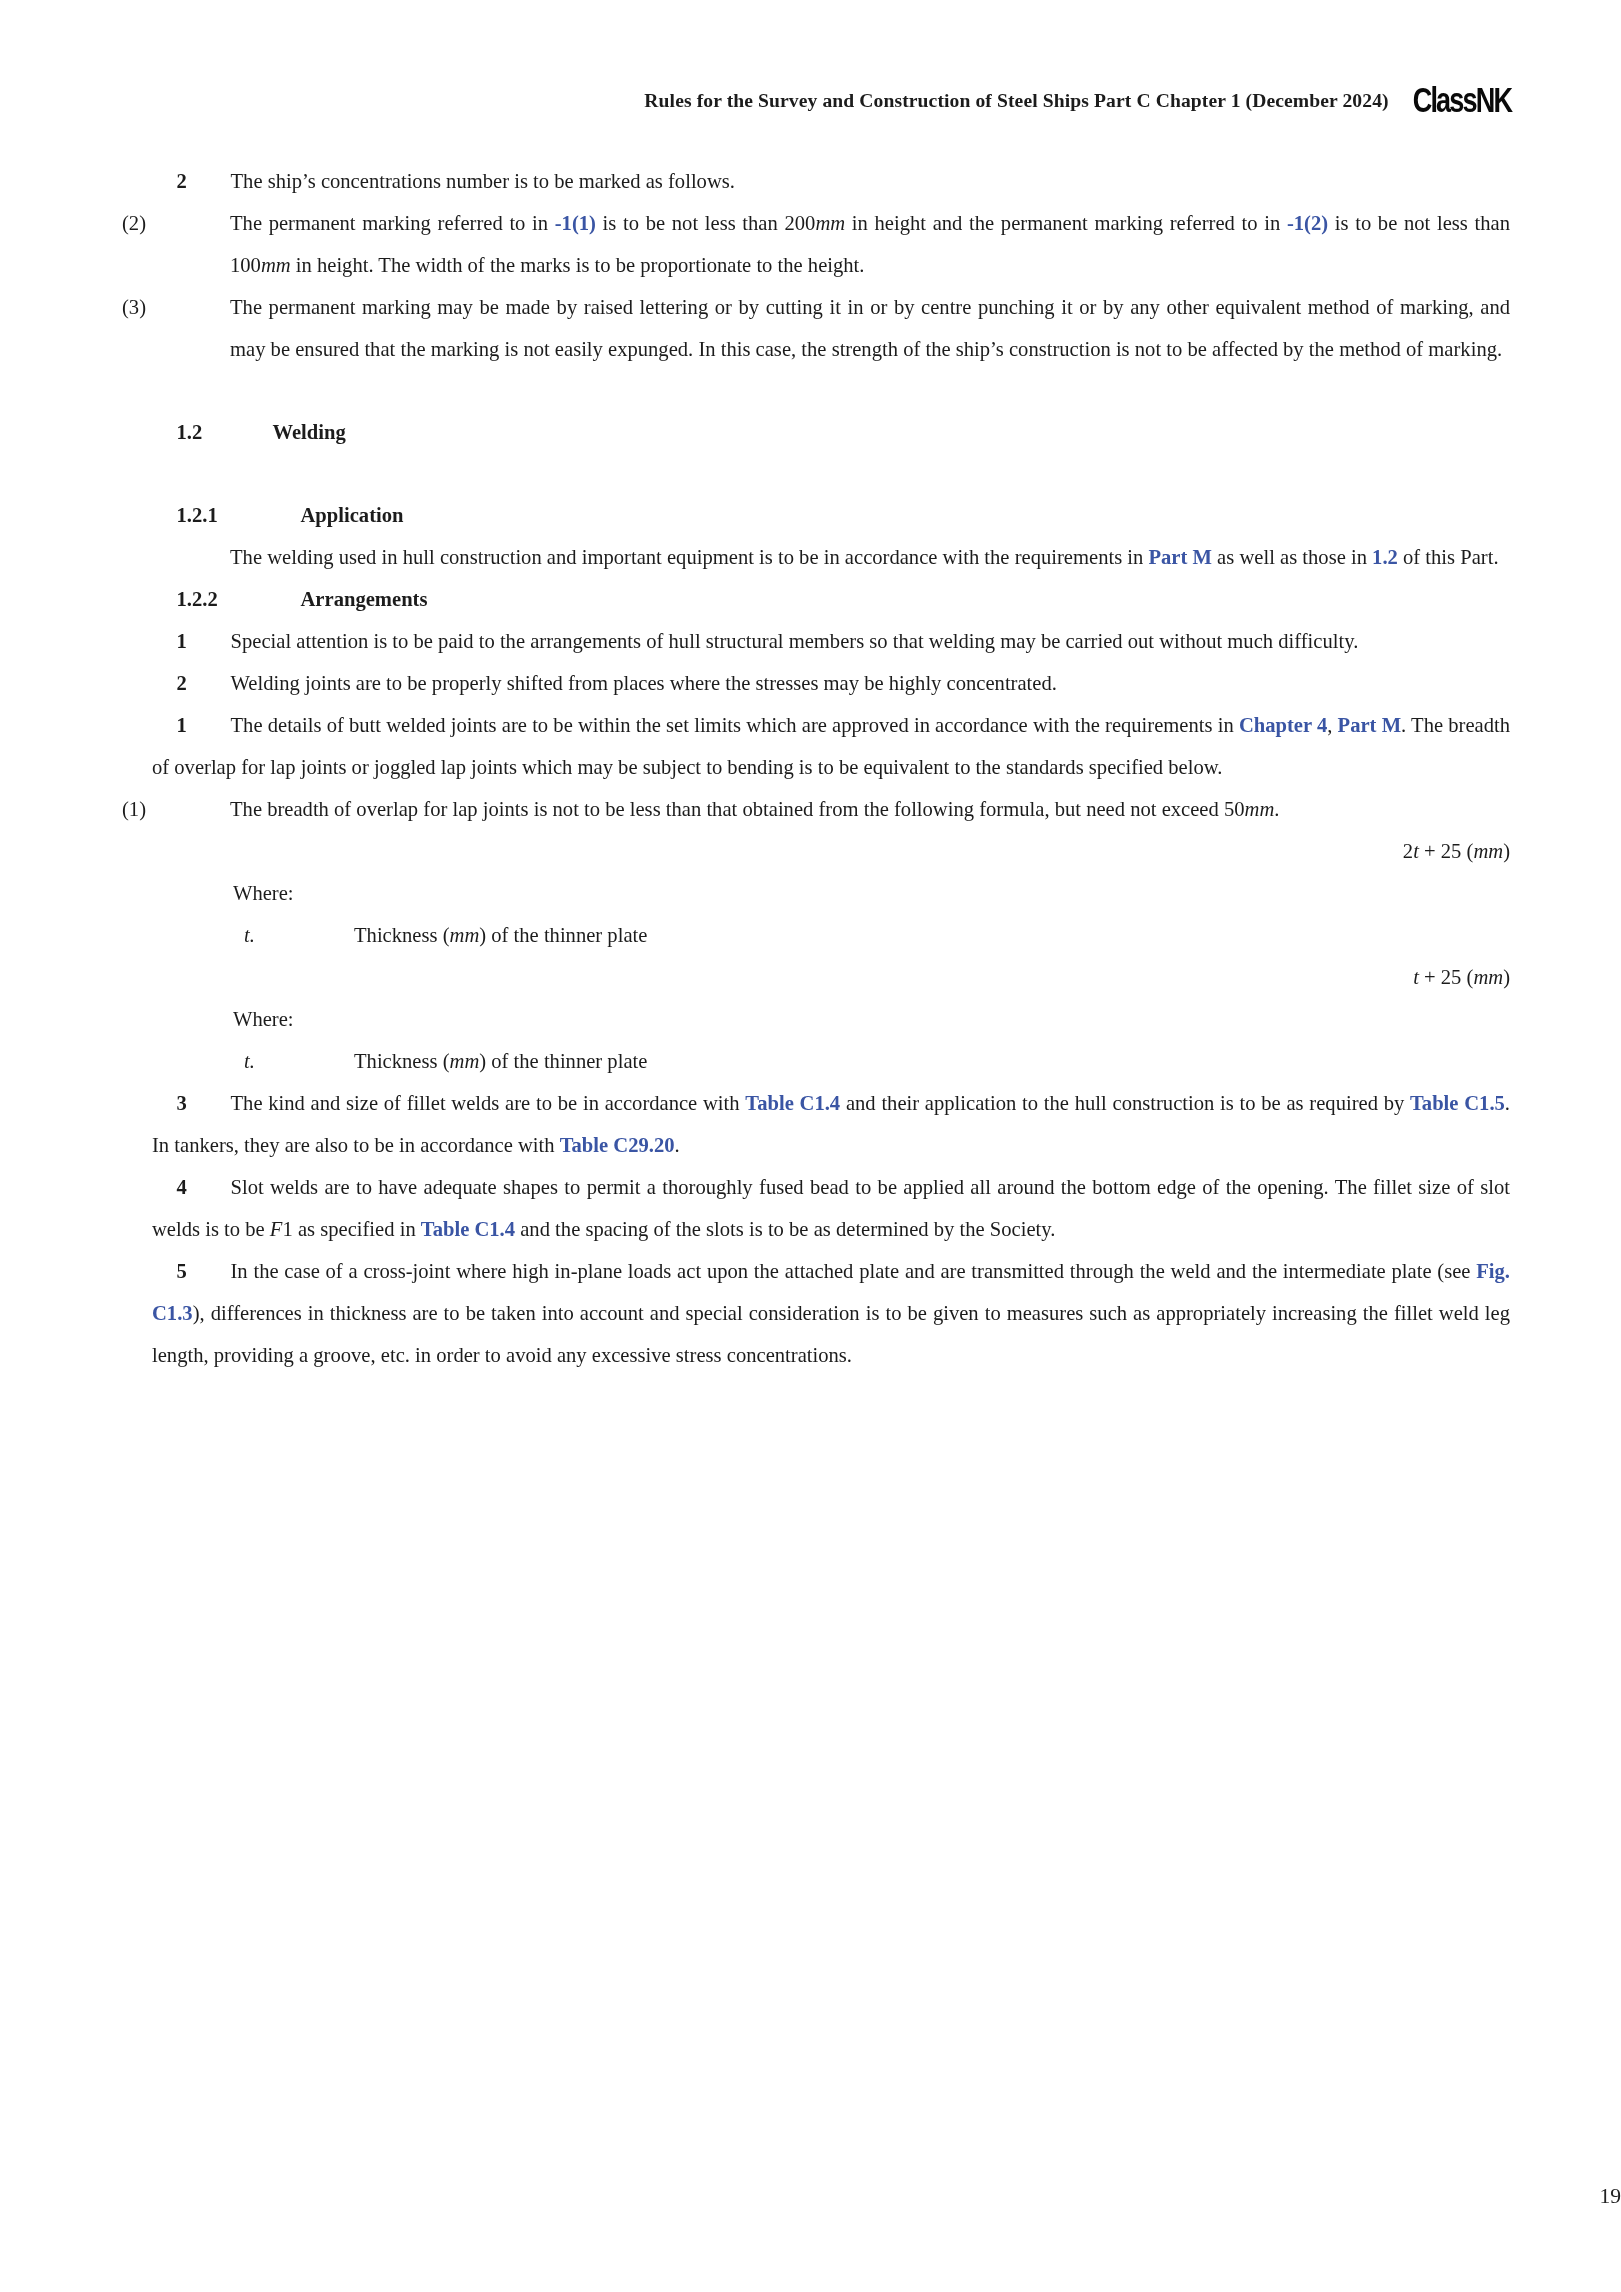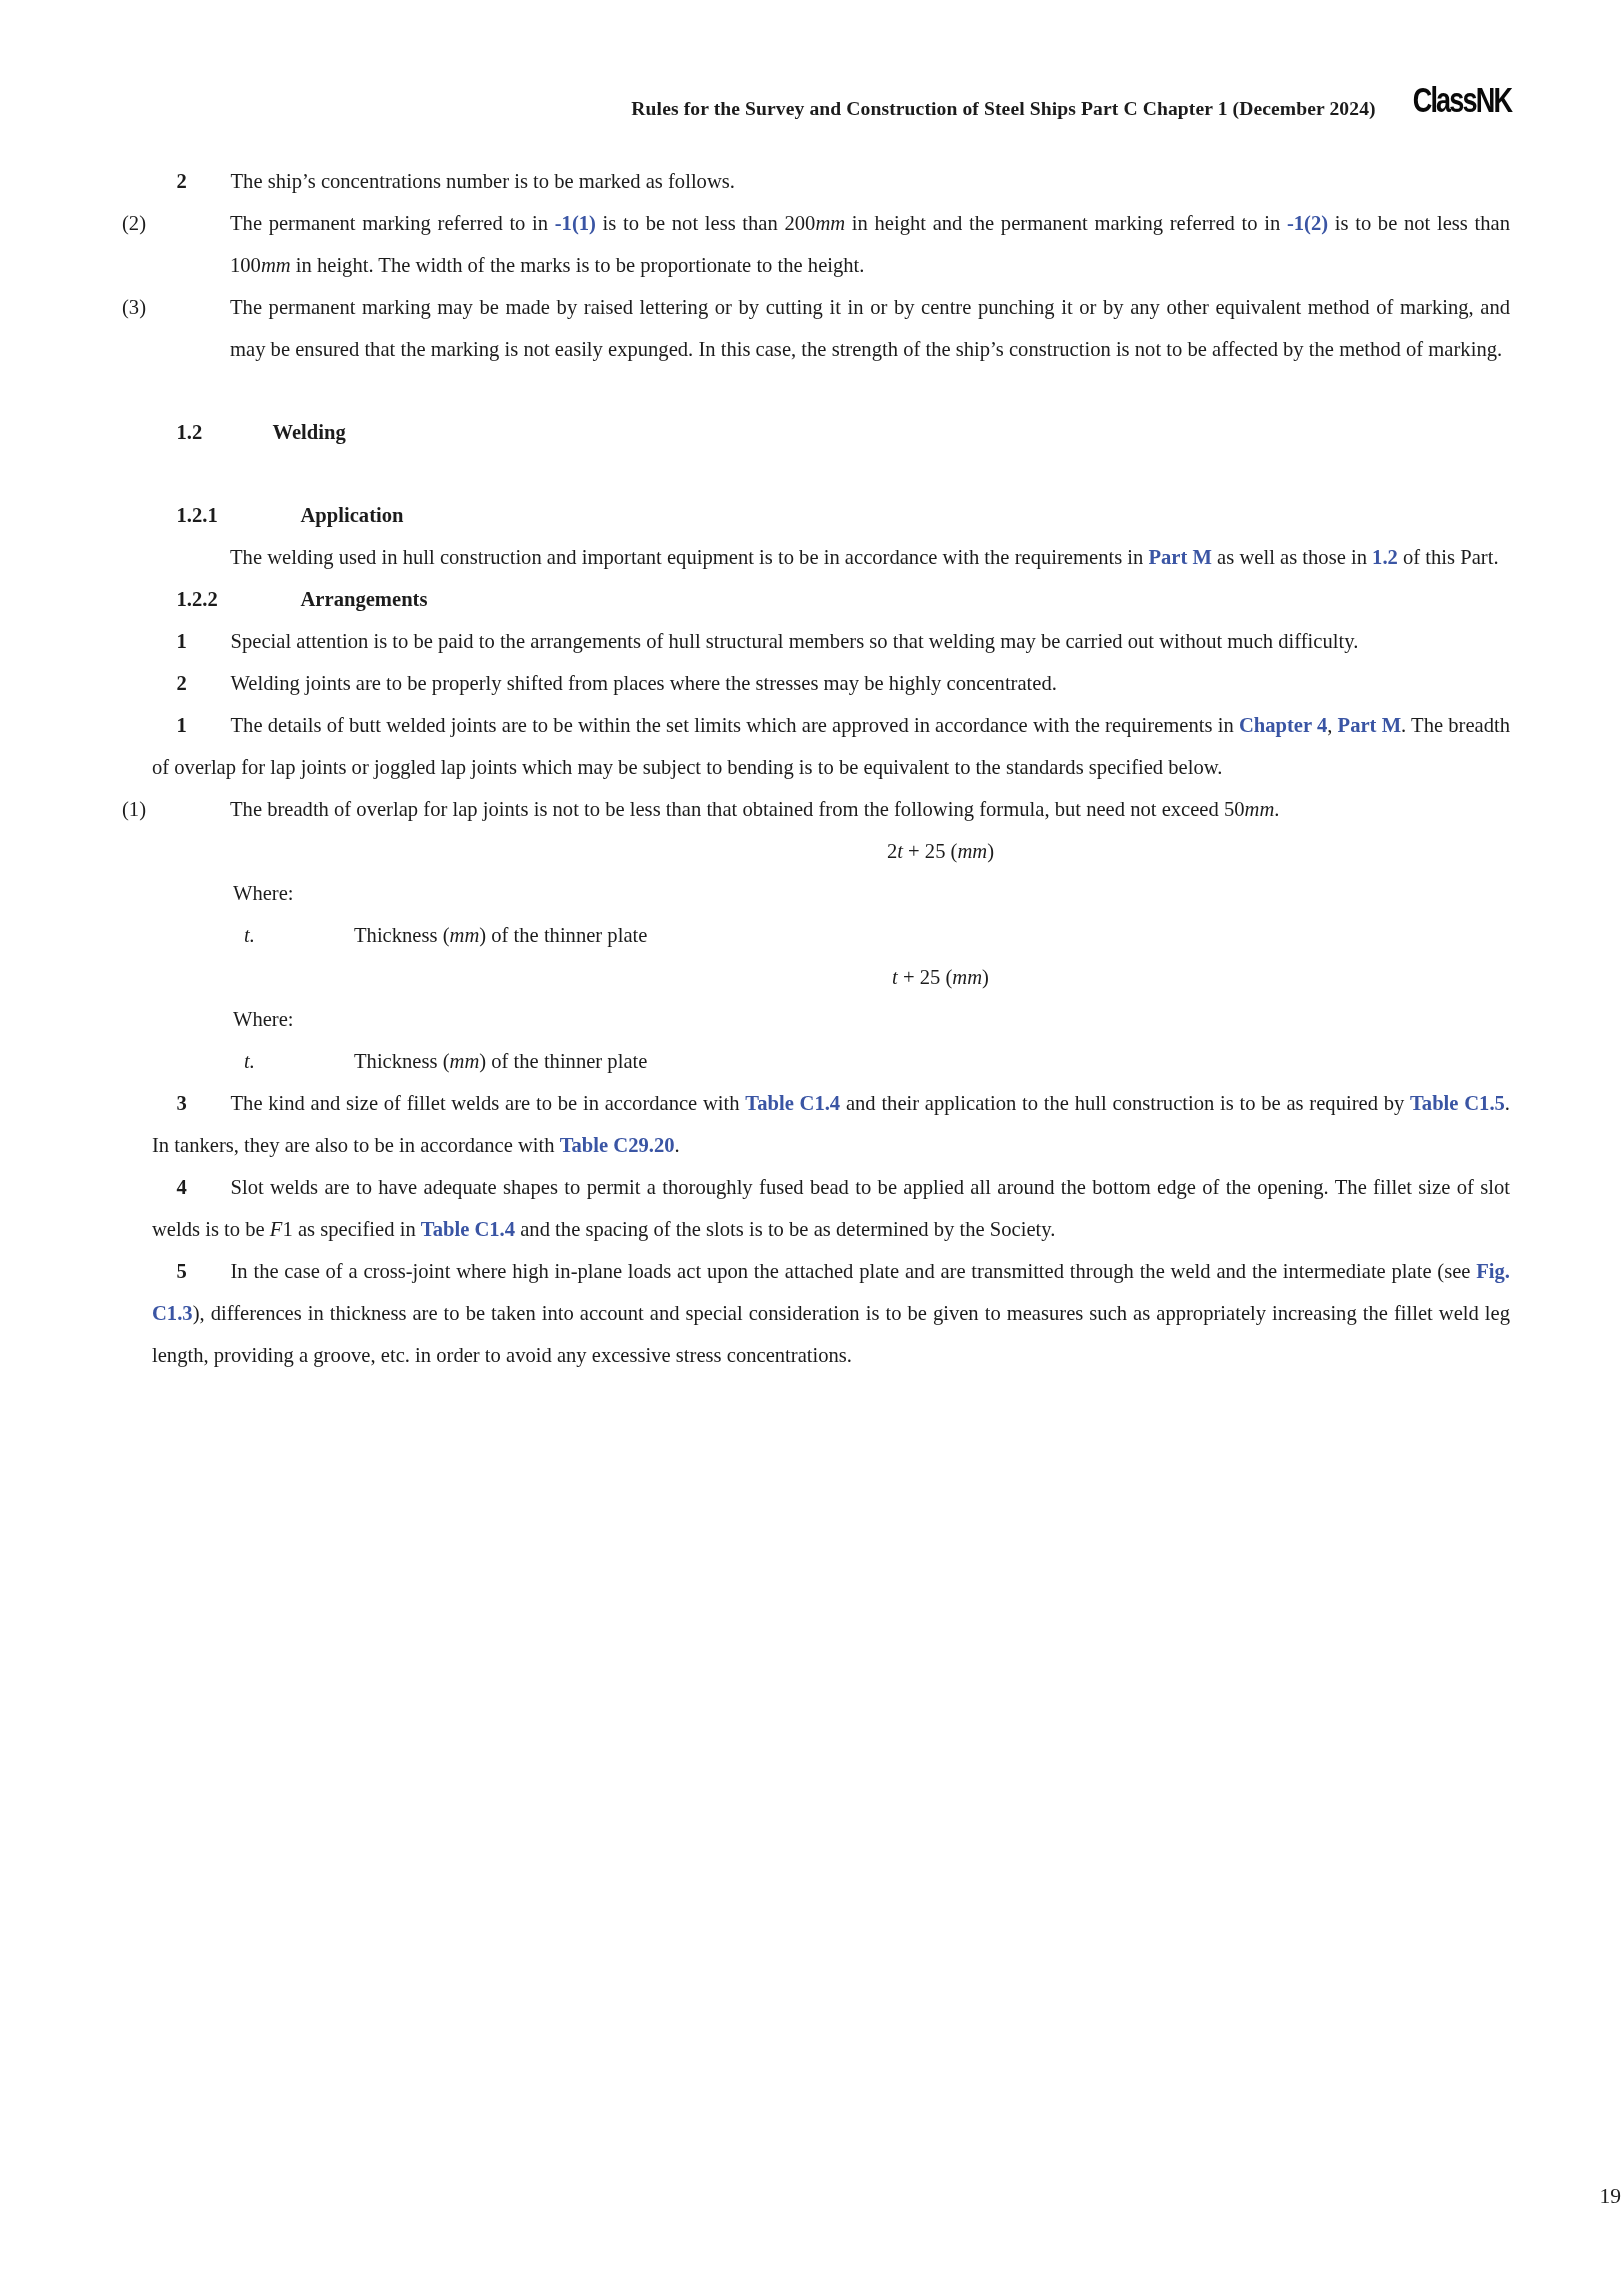--- a/index.html
+++ b/index.html
@@ -6,21 +6,21 @@
   body{
     width:1621px;height:2293px;background:#ffffff;position:relative;
     font-family:"Liberation Serif", serif;color:#1c1c1c;
     -webkit-font-smoothing:antialiased;
   }
   .page{position:absolute;inset:0;overflow:hidden;}
 
   
   .hdr{
     position:absolute;top:82px;left:152px;right:110px;
-    display:flex;justify-content:flex-end;align-items:flex-end;gap:15px;
+    display:flex;justify-content:flex-end;align-items:center;gap:2px;
   }
   .hdr-title{font-weight:bold;font-size:19.6px;white-space:nowrap;letter-spacing:0.1px;}
   .logo{
     font-family:"Liberation Sans", sans-serif;font-weight:bold;font-size:33px;
     letter-spacing:-2.2px;color:#0a0a0a;display:inline-block;
     transform:scaleX(0.82) scaleY(1.04);transform-origin:right bottom;white-space:nowrap;
   }
 
   
   .body{
@@ -38,21 +38,21 @@
   
   .pnum .num{display:inline-block;margin-left:24.5px;width:54px;font-weight:bold;}
 
   
   .item{padding-left:78px;text-indent:-54px;}
   .item .num{display:inline-block;width:54px;font-weight:normal;}
 
   
   .pindent{text-indent:78px;}
 
-  .formula{padding-left:219px;text-align:center;}
+  .formula{padding-left:219px;text-align:right;}
   .where{padding-left:81px;text-align:left;}
   .def{padding-left:202px;text-indent:-55px;text-align:left;}
   .def .num{display:inline-block;width:55px;font-style:italic;font-weight:normal;}
 
   .it{font-style:italic;}
   .lnk{color:var(--link,#3A55A4);font-weight:bold;cursor:pointer;}
 
   
   .ftr{position:absolute;top:2184px;left:0;right:0;text-align:right;font-size:21.6px;color:#222;}
 </style>

